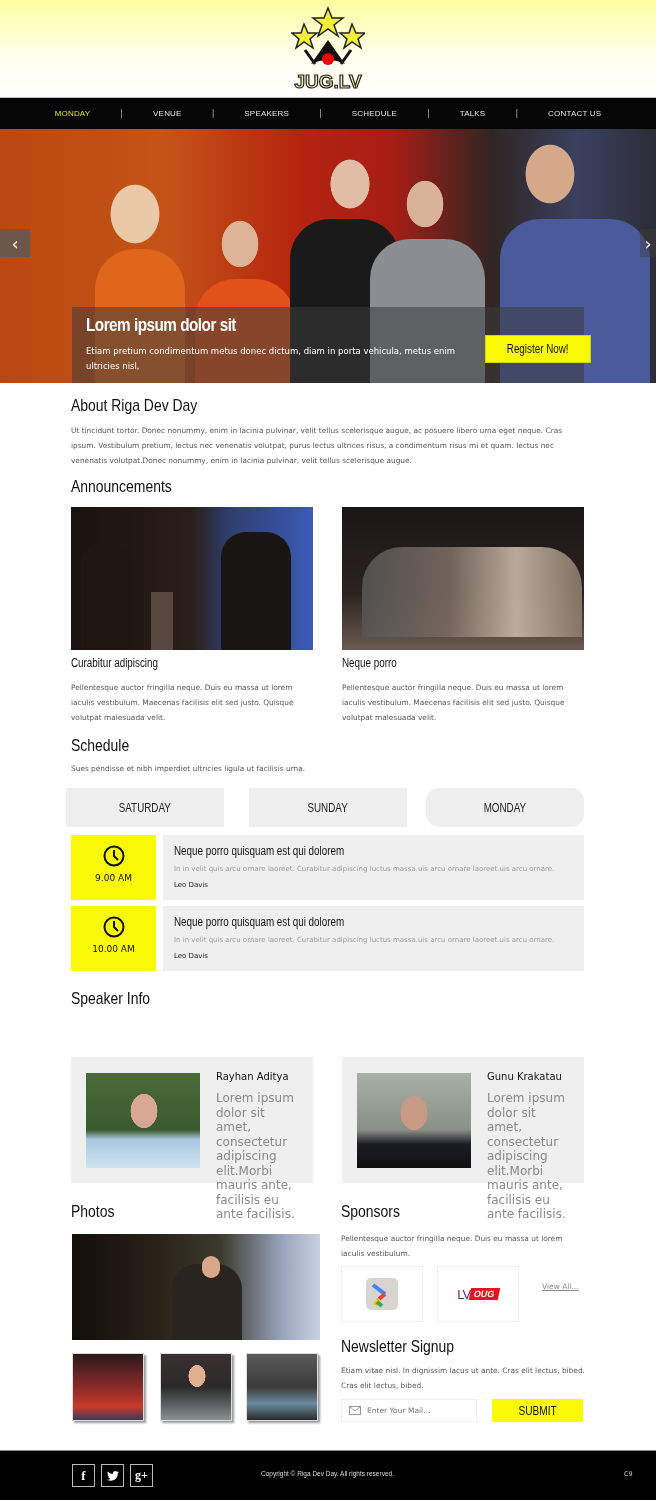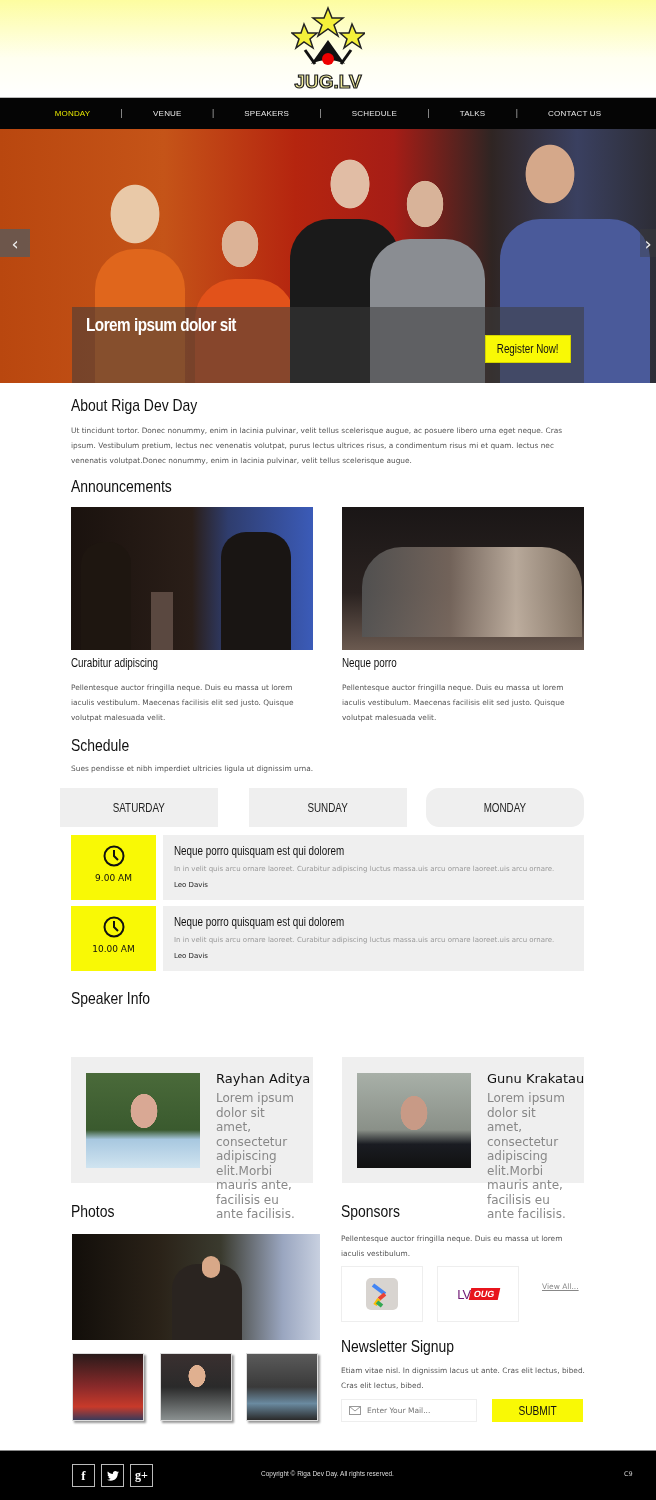--- a/index.html
+++ b/index.html
@@ -22,21 +22,21 @@
       radial-gradient(ellipse 30px 38px at 425px 75px, #d8b399 60%, transparent 62%),
       radial-gradient(ellipse 40px 48px at 550px 45px, #d5a88a 60%, transparent 62%),
       linear-gradient(90deg, #b9470f 0%, #c55418 25%, #b5250f 45%, #a61d16 60%, #2f2523 75%, #3a4060 88%, #2d2d36 100%); }
   .hero .person { position: absolute; border-radius: 40px 40px 0 0; }
   .arrow { position: absolute; top: 100px; width: 30px; height: 28px; background: rgba(90,90,90,0.8); color: #eee; display:flex; align-items:center; justify-content:center; font-size: 18px; }
   .arrow.left { left: 0; }
   .arrow.right { right: 0; width: 16px; background: rgba(60,60,60,0.4); }
   .caption { position: absolute; left: 72px; top: 178px; width: 512px; height: 76px; background: rgba(60,60,60,0.55); }
   .caption-title { position: absolute; left: 14px; top: 8px; color: #fff; font-size: 18px; font-weight: bold; font-family: "Liberation Sans", sans-serif; letter-spacing: -0.6px; transform: scaleX(0.85); transform-origin: left; }
   .caption-text { position: absolute; left: 14px; top: 37px; width: 370px; color: #fff; font-size: 8.5px; line-height: 15px; }
-  .register-btn { position: absolute; left: 413px; top: 28px; width: 86px; height: 28px; background: #f9f905; border: 1px solid #d4d400; color: #111; font-size: 12px; display:flex; align-items:center; justify-content:center; font-family: "Liberation Sans", sans-serif; transform-origin: center; }
+  .register-btn { position: absolute; left: 413px; top: 28px; width: 106px; height: 28px; background: #f9f905; border: 1px solid #d4d400; color: #111; font-size: 12px; display:flex; align-items:center; justify-content:center; font-family: "Liberation Sans", sans-serif; transform-origin: center; }
   .register-btn span { display:inline-block; transform: scaleX(0.82); }
 
   
   .content { position: absolute; left: 71px; width: 514px; }
   h2 { font-family: "Liberation Sans", sans-serif; font-weight: normal; color: #111; font-size: 17px; transform: scaleX(0.82); transform-origin: left; white-space: nowrap; }
   .p { font-size: 7.4px; line-height: 15px; color: #555; }
 
   .ann-img { width: 242px; height: 143px; position: absolute; overflow: hidden; }
   .ann-title { position: absolute; font-size: 12px; color: #111; font-family: "Liberation Sans", sans-serif; transform: scaleX(0.82); transform-origin: left; white-space: nowrap; }
 
@@ -46,21 +46,21 @@
   .slot-time { position: absolute; left: 71px; width: 85px; height: 65px; background: #f9f905; text-align: center; }
   .slot-time .clock { display:block; margin: 10px auto 0; width: 22px; height: 22px; }
   .slot-time .t { display:block; font-size: 9px; color: #111; margin-top: 6px; }
   .slot-body { position: absolute; left: 163px; width: 421px; height: 65px; background: #efefef; }
   .slot-title { position: absolute; left: 11px; top: 9px; font-size: 12px; color: #111; font-family: "Liberation Sans", sans-serif; transform: scaleX(0.82); transform-origin: left; white-space: nowrap; }
   .slot-desc { position: absolute; left: 11px; top: 30px; font-size: 7px; color: #999; white-space: nowrap; }
   .slot-spk { position: absolute; left: 11px; top: 46px; font-size: 7px; color: #222; }
 
   .speaker-card { position: absolute; top: 1057px; width: 242px; height: 126px; background: #efefef; }
   .speaker-photo { position: absolute; left: 15px; top: 16px; width: 114px; height: 95px; overflow: hidden; }
-  .speaker-name { position: absolute; left: 145px; top: 14px; font-size: 13px; color: #111; white-space: nowrap; }
+  .speaker-name { position: absolute; left: 145px; top: 14px; font-size: 10px; color: #111; white-space: nowrap; }
   .speaker-bio { position: absolute; left: 145px; top: 34px; width: 85px; font-size: 12px; line-height: 14.5px; color: #888; }
 
   .photo-main { position: absolute; left: 72px; top: 1234px; width: 248px; height: 106px; overflow: hidden; }
   .thumb { position: absolute; top: 1353px; width: 72px; height: 68px; overflow: hidden; box-shadow: 2px 2px 2px #999; border: 1px solid #ddd; }
 
   .sponsor-box { position: absolute; top: 1266px; width: 82px; height: 56px; border: 1px solid #eee; background: #fff; display:flex; align-items:center; justify-content:center; }
   .view-all { position: absolute; left: 542px; top: 1282px; font-size: 7.5px; color: #888; text-decoration: underline; }
 
   .email-input { position: absolute; left: 341px; top: 1399px; width: 136px; height: 23px; border: 1px solid #eee; background: #fff; display:flex; align-items:center; padding-left: 7px; }
   .email-input input { border: none; outline: none; font-size: 7.5px; color: #888; margin-left: 6px; width: 100px; font-family: "DejaVu Sans", sans-serif; background: transparent; }
@@ -111,20 +111,21 @@
 
   <div class="arrow left">
       <span>‹</span>
     </div>
   <div class="arrow right">
       <span>›</span>
     </div>
 
   <div class="caption">
     <div class="caption-title">Lorem ipsum dolor sit</div>
+    <div class="caption-text">Etiam pretium condimentum metus donec dictum, diam in porta vehicula, metus enim ultricies nisl,</div>
     <button class="register-btn">
         <span>Register Now!</span>
       </button>
   </div>
 </div>
 
 <div class="content" style="top:396px;">
   <h2>About Riga Dev Day</h2>
   <p class="p" style="margin-top:7px;">Ut tincidunt tortor. Donec nonummy, enim in lacinia pulvinar, velit tellus scelerisque augue, ac posuere libero urna eget neque. Cras ipsum. Vestibulum pretium, lectus nec venenatis volutpat, purus lectus ultrices risus, a condimentum risus mi et quam. lectus nec venenatis volutpat.Donec nonummy, enim in lacinia pulvinar, velit tellus scelerisque augue.</p>
 </div>
@@ -142,24 +143,24 @@
   <div style="position:absolute;left:20px;top:40px;width:220px;height:90px;background:linear-gradient(90deg,#555 0%,#7a6a60 40%,#c8b8a8 70%,#8a7a6a 100%);border-radius:40px 40px 0 0;opacity:0.9;"></div>
 </div>
 
 <div class="ann-title" style="left:71px;top:656px;">Curabitur adipiscing</div>
 <p class="p" style="position:absolute;left:71px;top:680px;width:240px;">Pellentesque auctor fringilla neque. Duis eu massa ut lorem iaculis vestibulum. Maecenas facilisis elit sed justo. Quisque volutpat malesuada velit.</p>
 <div class="ann-title" style="left:342px;top:656px;">Neque porro</div>
 <p class="p" style="position:absolute;left:342px;top:680px;width:240px;">Pellentesque auctor fringilla neque. Duis eu massa ut lorem iaculis vestibulum. Maecenas facilisis elit sed justo. Quisque volutpat malesuada velit.</p>
 
 <div class="content" style="top:736px;">
   <h2>Schedule</h2>
-  <p class="p" style="margin-top:5px;">Sues pendisse et nibh imperdiet ultricies ligula ut dignissim urna.</p>
-</div>
-
-<div class="day-tab" style="left:60px;">
+  <p class="p" style="margin-top:5px;">Sues pendisse et nibh imperdiet ultricies ligula ut facilisis urna.</p>
+</div>
+
+<div class="day-tab" style="left:66px;">
     <span>SATURDAY</span>
   </div>
 <div class="day-tab" style="left:249px;">
     <span>SUNDAY</span>
   </div>
 <div class="day-tab" style="left:426px;border-radius:13px;">
     <span>MONDAY</span>
   </div>
 
 <div class="slot-time" style="top:835px;">

